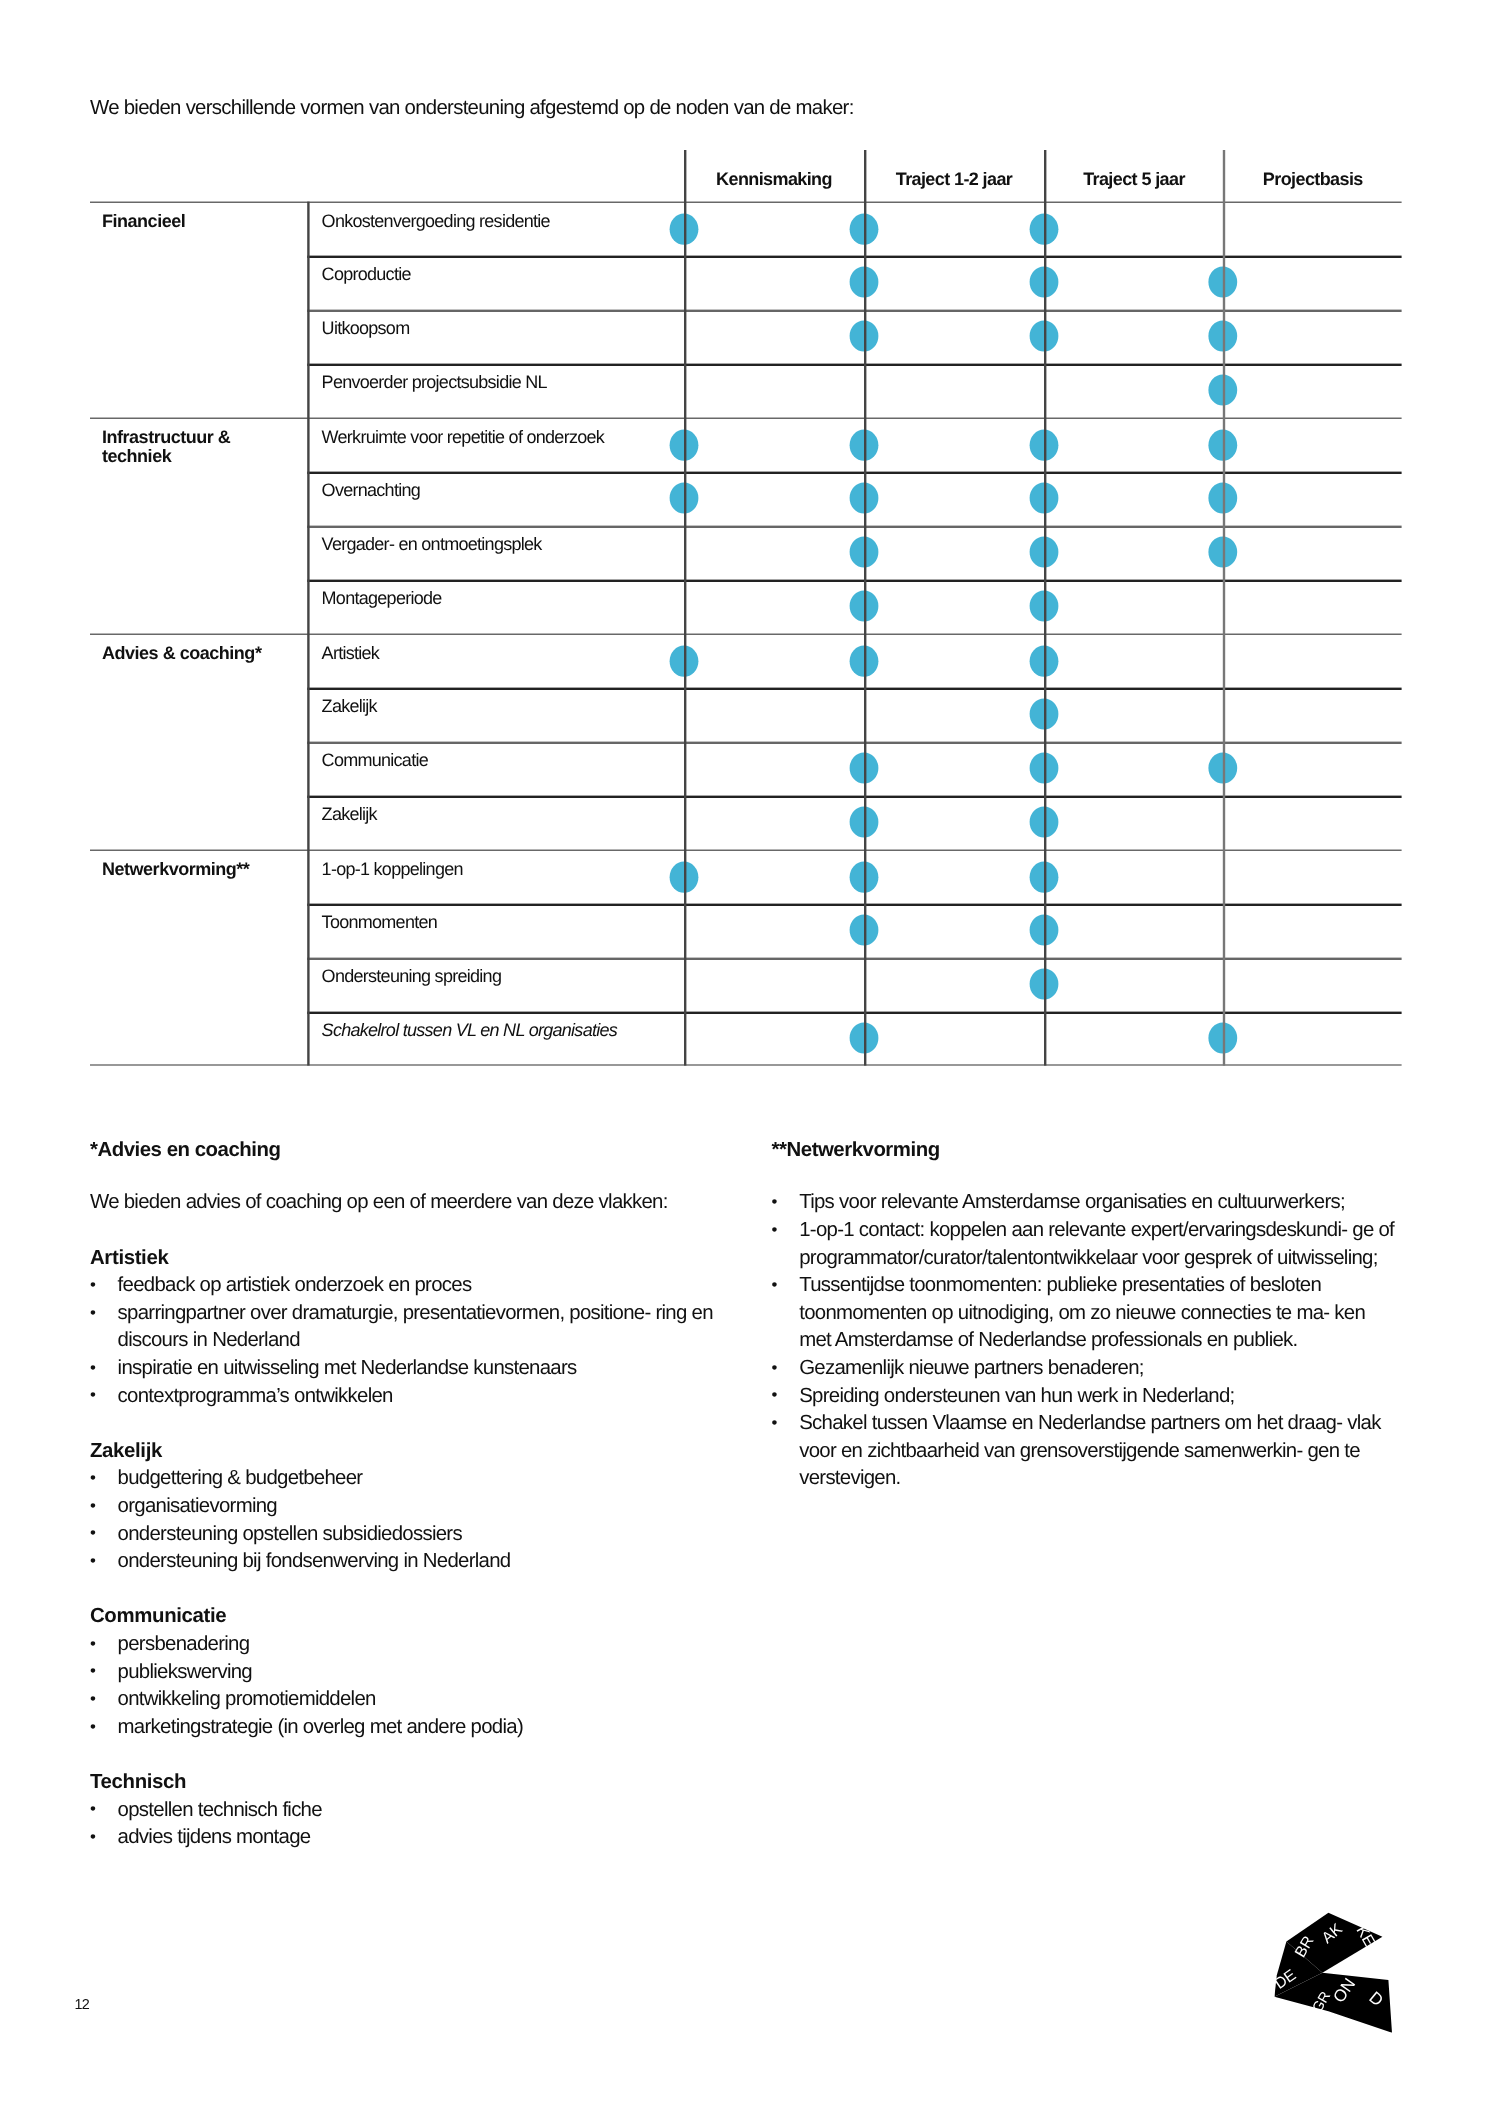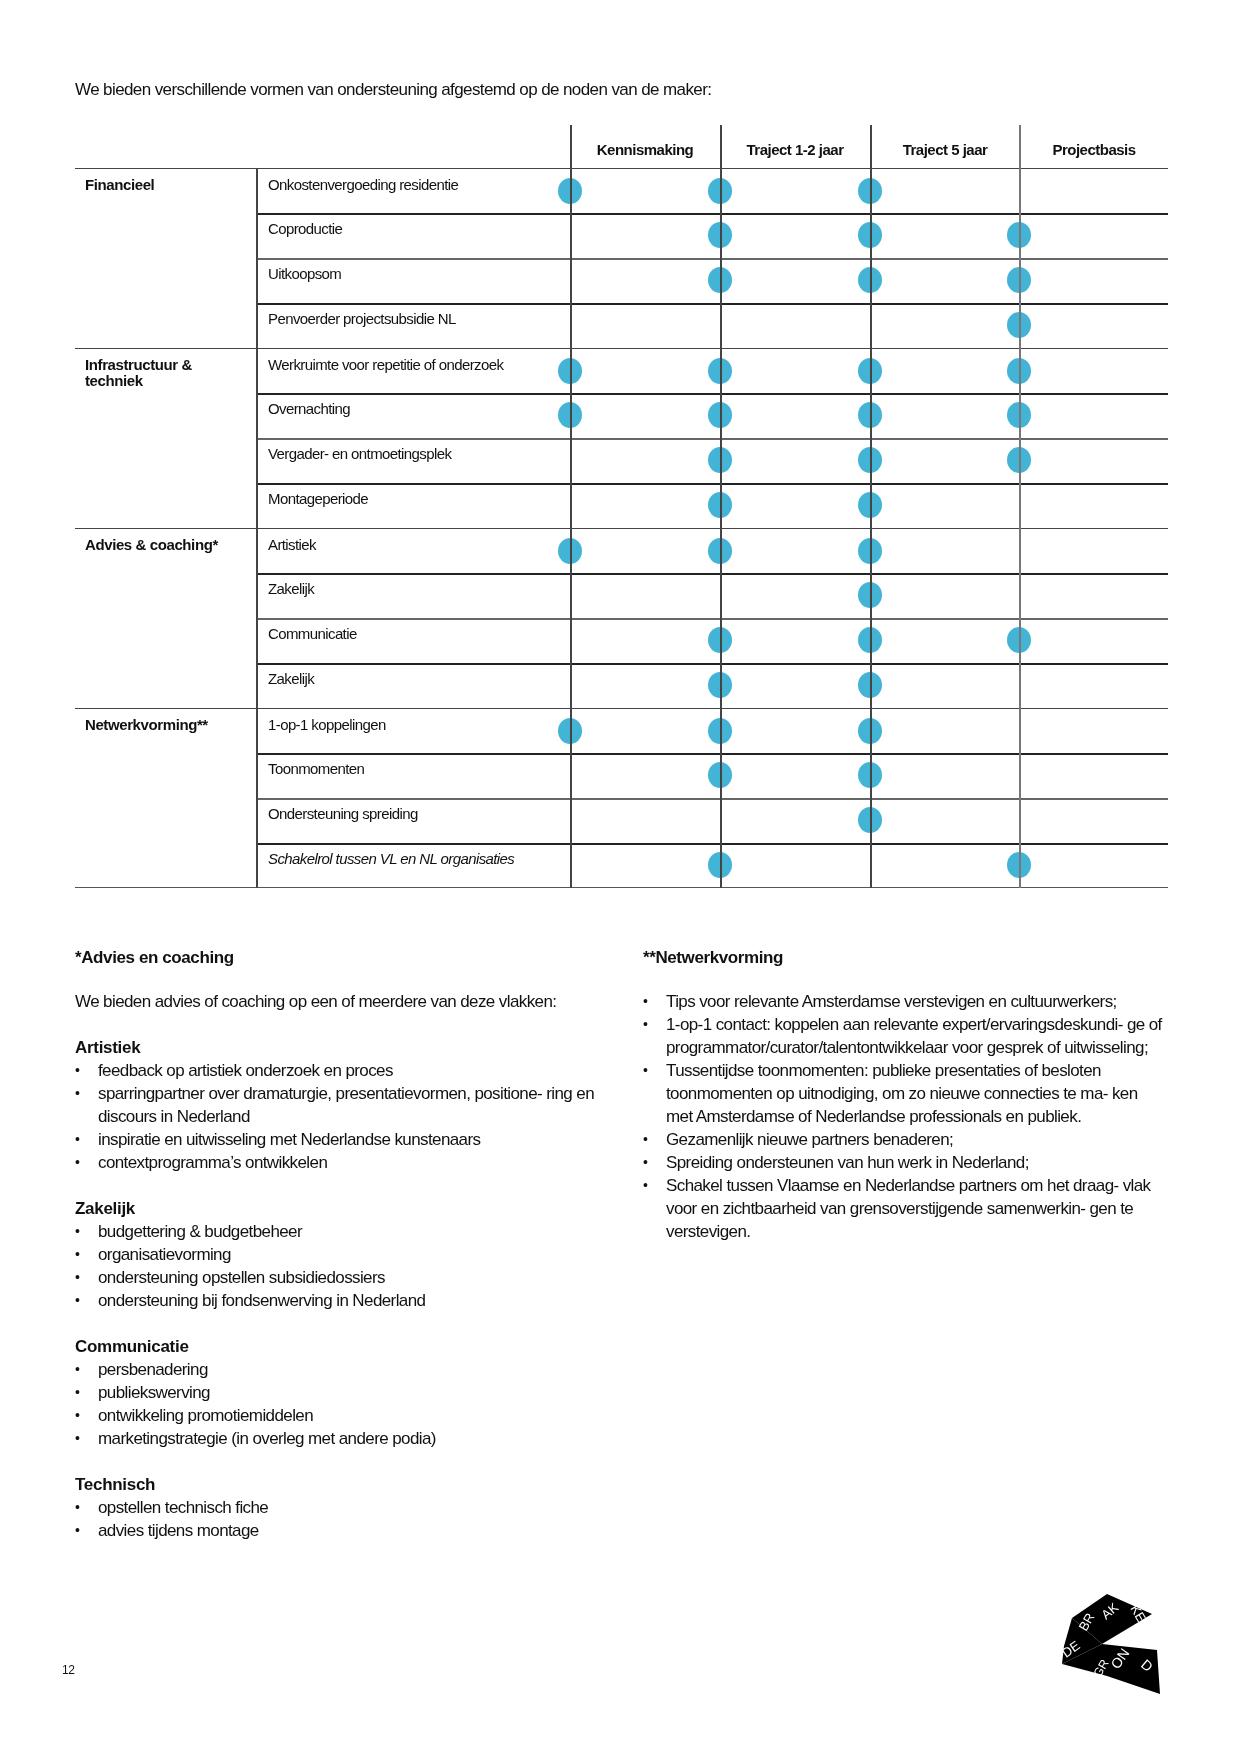--- a/index.html
+++ b/index.html
@@ -213,21 +213,21 @@
         <li>opstellen technisch fiche</li>
         <li>advies tijdens montage</li>
       </ul>
     </div>
 </div>
 
 <div class="section" style="left:643px;top:946px;width:520px">
   <h3>**Netwerkvorming</h3>
   <div style="height:21px"></div>
   <ul id="netwerk-list">
-      <li>Tips voor relevante Amsterdamse verstevigen en cultuurwerkers;</li>
+      <li>Tips voor relevante Amsterdamse organisaties en cultuurwerkers;</li>
       <li>1-op-1 contact: koppelen aan relevante expert/ervaringsdeskundi- ge of programmator/curator/talentontwikkelaar voor gesprek of uitwisseling;</li>
       <li>Tussentijdse toonmomenten: publieke presentaties of besloten toonmomenten op uitnodiging, om zo nieuwe connecties te ma- ken met Amsterdamse of Nederlandse professionals en publiek.</li>
       <li>Gezamenlijk nieuwe partners benaderen;</li>
       <li>Spreiding ondersteunen van hun werk in Nederland;</li>
       <li>Schakel tussen Vlaamse en Nederlandse partners om het draag- vlak voor en zichtbaarheid van grensoverstijgende samenwerkin- gen te verstevigen.</li>
     </ul>
 </div>
 
 <div class="page-num">12</div>
 

